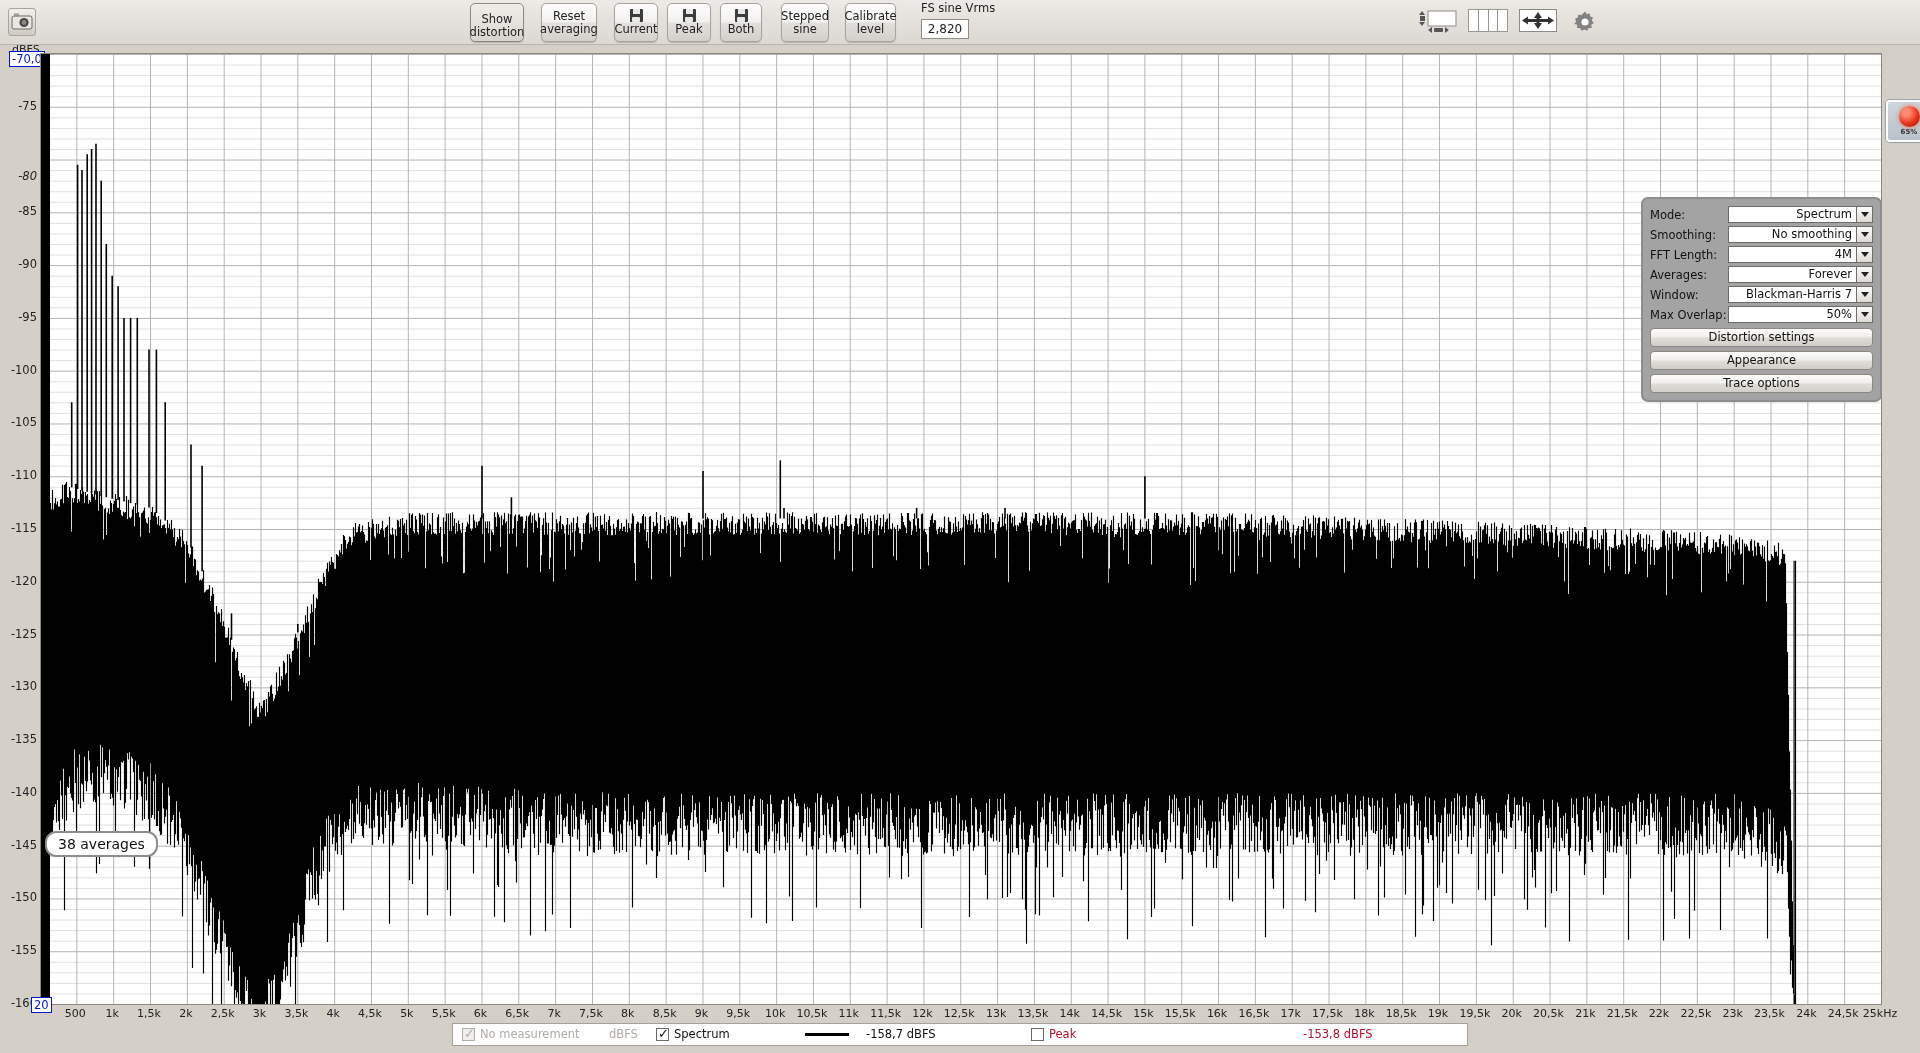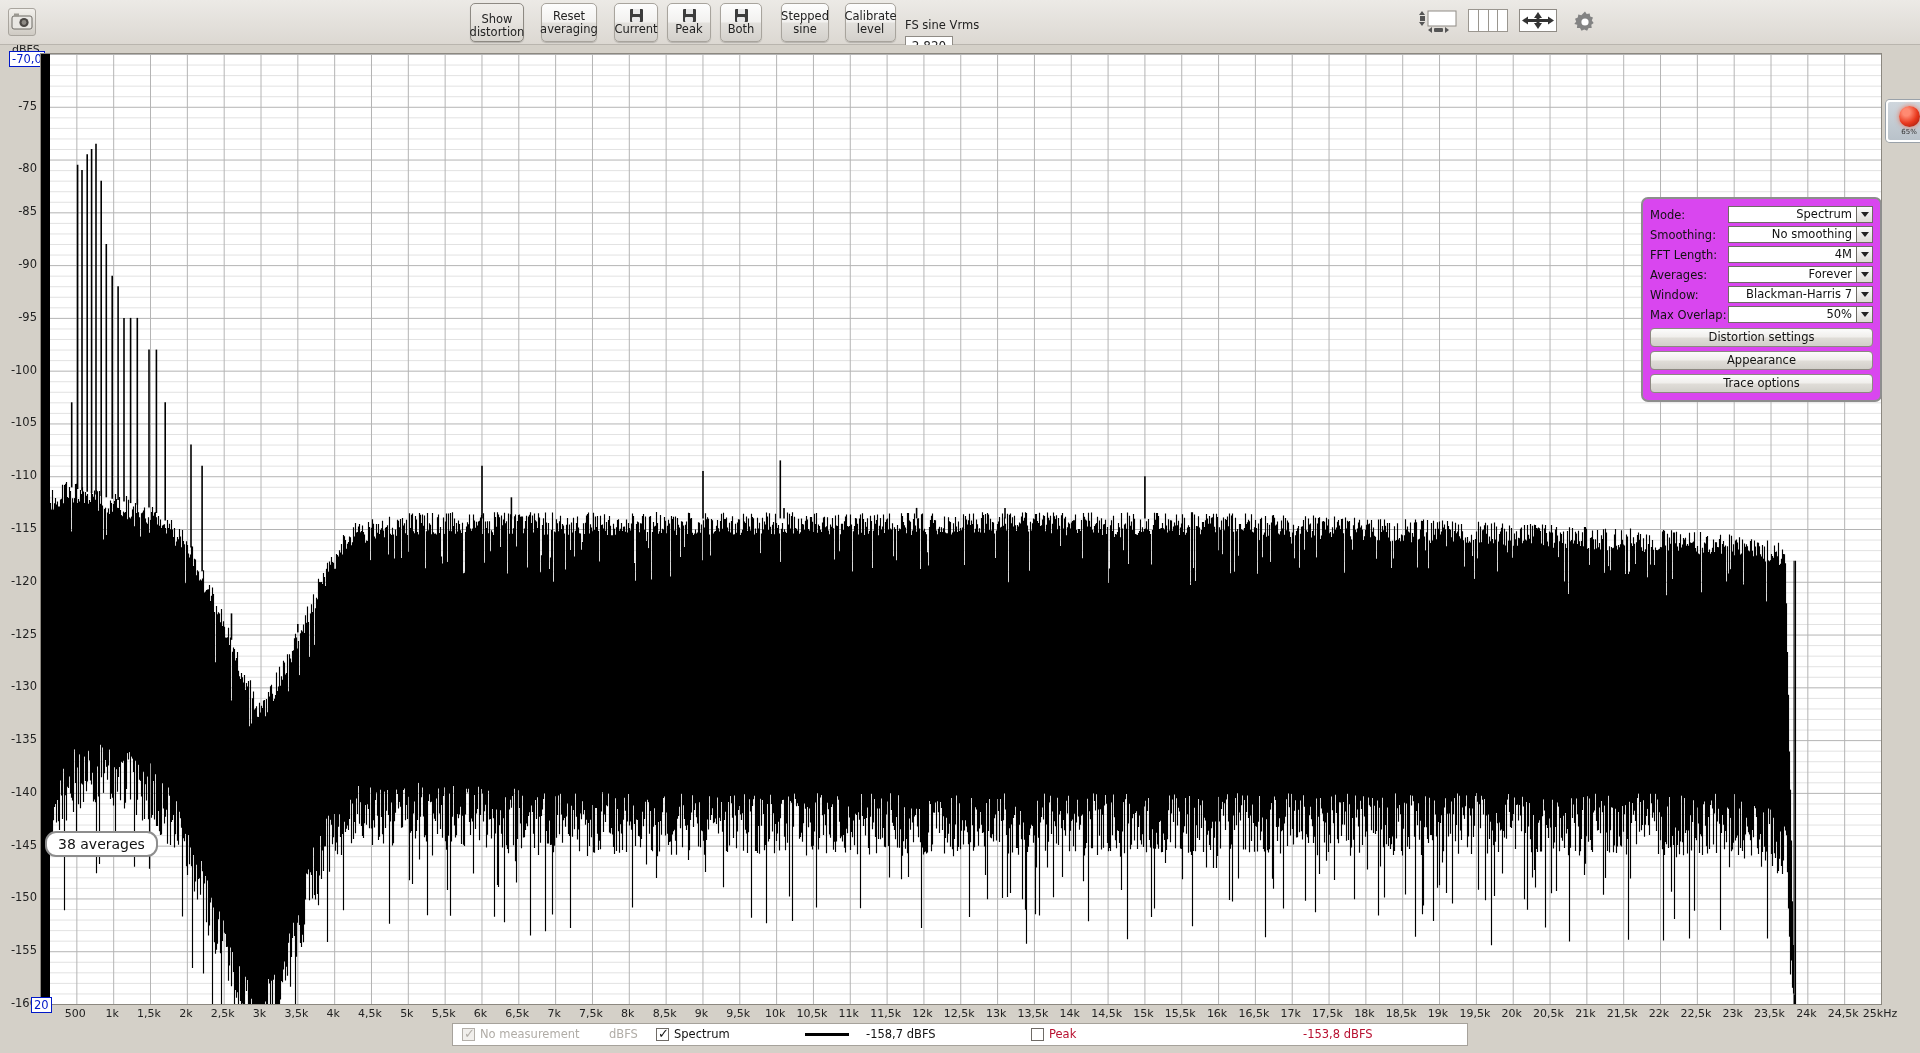--- a/index.html
+++ b/index.html
@@ -30,21 +30,21 @@
     box-shadow: 0 1px 1px rgba(0,0,0,.18);
     cursor: pointer;
   }
   .tb-btn .ln { display:block; white-space:nowrap;}
   .tb-btn.active { background: linear-gradient(#f0eeea 0%, #e6e3de 50%, #d6d3cd 100%); border-color:#8e8a83;justify-content:flex-end; }
   .floppy { width:13px; height:13px; margin-bottom:1px; position:relative;
     background:#3c3c3c; border-radius:1px; }
   .floppy:before { content:""; position:absolute; left:3px; top:0; width:7px; height:5px; background:#e8e8e8;}
   .floppy:after { content:""; position:absolute; left:2.5px; bottom:0; width:8px; height:5px; background:#e8e8e8; border-radius:1px;}
 
-  .fs-group { position:absolute; top:18px; }
+  .fs-group { position:absolute; top:1px;margin-left:16px; }
   .fs-label { font-size:11.5px; color:#222; text-align:center; }
   .fs-input { margin-top:4px; width:48px; height:20px; background:#fff;
     border:1px solid #8f8b85; text-align:center; font-size:12px; color:#222; line-height:18px;}
 
   .ticons { position:absolute; top:9px; }
   .ticon { position:absolute; top:0; }
   .ico-strip { width:40px; height:23px; background:#fff; border:1px solid #9a968f;
     display:flex; }
   .ico-strip i { flex:1; border-right:1px solid #9a968f; }
   .ico-strip i:last-child { border-right:none; }
@@ -74,25 +74,25 @@
   .readout .big { font-size:19px; font-weight:bold; color:#111; letter-spacing:.3px;}
   .readout .sm { font-size:11px; font-weight:bold; color:#111; line-height:12.5px; }
 
   .led-box { position:absolute; left:1886px; top:55px; width:null; z-index:7; }
   .led-panel { width:46px; height:42px; background:linear-gradient(#cfd6dd,#b9c2ca);
     border:2px solid #fff; border-radius:4px; box-shadow:0 0 0 1px #9aa2aa;
     display:flex; flex-direction:column; align-items:center; justify-content:center;}
   .led { width:21px; height:21px; border-radius:50%;
     background: radial-gradient(circle at 35% 30%, #ff8a72 0 18%, #e8381d 55%, #8e1408 100%);
     box-shadow: 0 0 5px rgba(255,80,40,.75);}
-  .led-pct { font-size:7px; font-weight:normal; color:#333; margin-top:1px;}
+  .led-pct { font-size:7px; font-weight:bold; color:#333; margin-top:1px;}
 
   
   .settings { position:absolute; left:1641px; top:152px; width:241px;
-    background:#d946ef; border:2px solid #8d8d8d; border-radius:7px; padding:6px 7px 7px;
+    background:#a3a3a3; border:2px solid #8d8d8d; border-radius:7px; padding:6px 7px 7px;
     z-index:7; }
   .srow { display:flex; align-items:center; height:19px; margin-bottom:1px; }
   .srow .lab { font-size:11.5px; color:#111; width:78px; }
   .combo { flex:1; display:flex; height:17px; }
   .combo .val { flex:1; background:#fff; border:1px solid #6f6b66; border-right:none;
     font-size:11.5px; color:#111; text-align:right; padding-right:4px; line-height:15px;}
   .combo .arw { width:17px; background:linear-gradient(#fbfbfb,#dedbd6);
     border:1px solid #6f6b66; display:flex; align-items:center; justify-content:center;}
   .combo .arw:after { content:""; border-left:4px solid transparent; border-right:4px solid transparent;
     border-top:5px solid #222; }
@@ -208,21 +208,21 @@
       </div>
     </div>
   </div>
 
   <div class="chart-wrap">
     <div class="y-axis">
       <div class="yunit">dBFS</div>
       <div class="ytop-box">-70,0</div>
       <div id="y-ticks">
           <div class="ylab" style="top: 60.7778px;">-75</div>
-          <div class="ylab" style="top: 123px;">-80</div>
+          <div class="ylab" style="top: 131px; font-style: italic;">-80</div>
           <div class="ylab" style="top: 166.333px;">-85</div>
           <div class="ylab" style="top: 219.111px;">-90</div>
           <div class="ylab" style="top: 271.889px;">-95</div>
           <div class="ylab" style="top: 324.667px;">-100</div>
           <div class="ylab" style="top: 377.444px;">-105</div>
           <div class="ylab" style="top: 430.222px;">-110</div>
           <div class="ylab" style="top: 483px;">-115</div>
           <div class="ylab" style="top: 535.778px;">-120</div>
           <div class="ylab" style="top: 588.556px;">-125</div>
           <div class="ylab" style="top: 641.333px;">-130</div>

